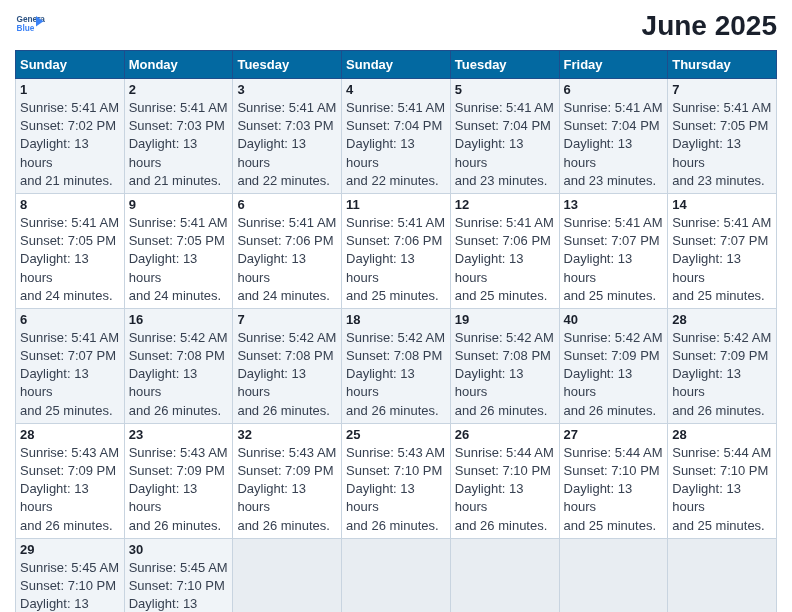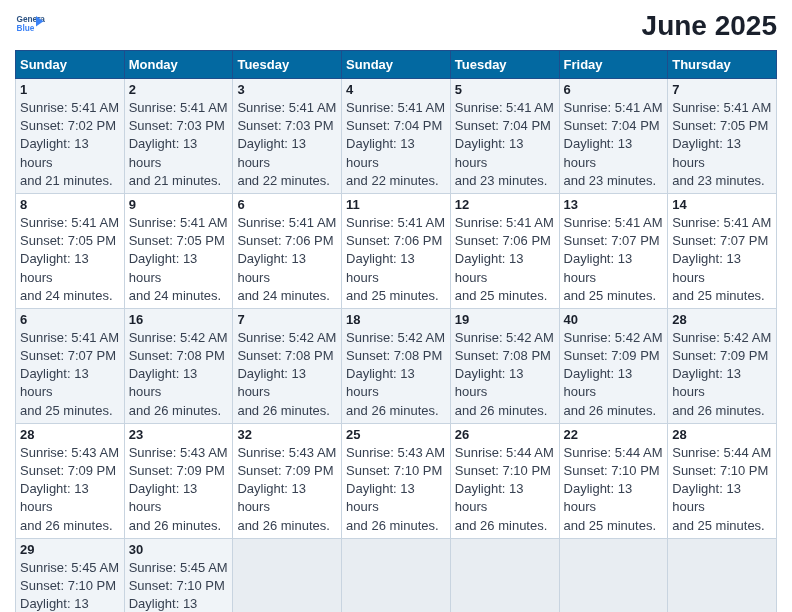--- a/index.html
+++ b/index.html
@@ -293,21 +293,21 @@
 and 26 minutes.</div>
         </td>
         <td>
           <span class="day-num">26</span>
           <div class="day-info" style="white-space: pre-line;">Sunrise: 5:44 AM
 Sunset: 7:10 PM
 Daylight: 13 hours
 and 26 minutes.</div>
         </td>
         <td>
-          <span class="day-num">22</span>
+          <span class="day-num">27</span>
           <div class="day-info" style="white-space: pre-line;">Sunrise: 5:44 AM
 Sunset: 7:10 PM
 Daylight: 13 hours
 and 25 minutes.</div>
         </td>
         <td>
           <span class="day-num">28</span>
           <div class="day-info" style="white-space: pre-line;">Sunrise: 5:44 AM
 Sunset: 7:10 PM
 Daylight: 13 hours

